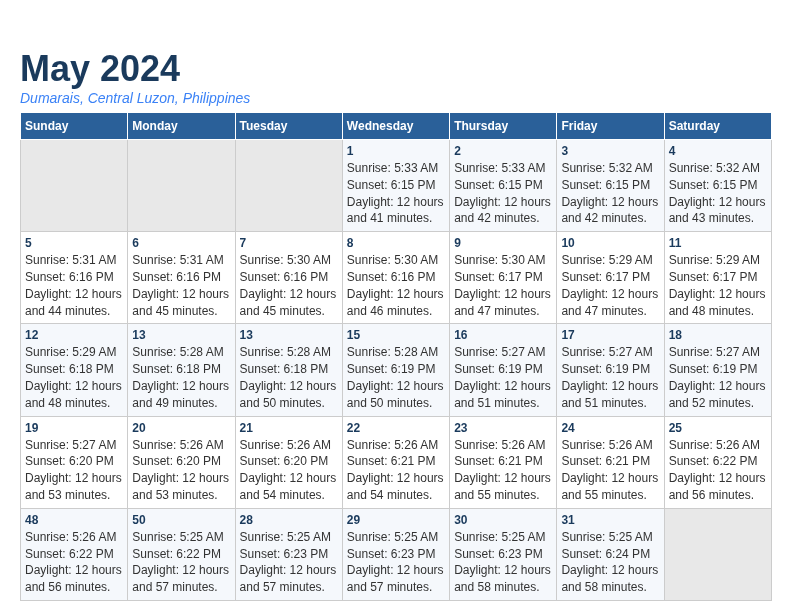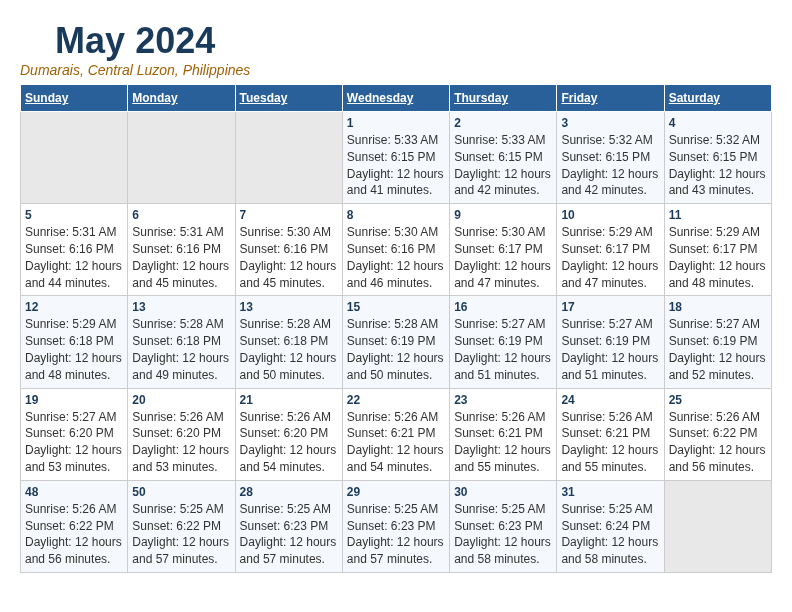--- a/index.html
+++ b/index.html
@@ -19,46 +19,46 @@
     .logo {
       display: flex;
       align-items: center;
       gap: 4px;
     }
     .logo-icon {
       width: 28px;
       height: 28px;
     }
     .title-block {
-      text-align: center;
+      text-align: left;
+      margin-top: 28px;
     }
     .month-title {
       font-size: 36px;
       font-weight: bold;
       color: #1a3a5c;
     }
     .location {
       font-size: 14px;
-      color: #a16207;
+      color: #3b82f6;
       font-style: italic;
     }
     table {
       width: 100%;
       border-collapse: collapse;
       font-size: 10.5px;
     }
     thead tr th {
       background-color: #2a6099;
       color: #fff;
       padding: 6px 4px;
       text-align: left;
       font-size: 12px;
       font-weight: bold;
       border: 1px solid #fff;
-      text-decoration: underline;
     }
     tbody tr td {
       border: 1px solid #ccc;
       vertical-align: top;
       padding: 4px;
       height: 82px;
       width: calc(100% / 7);
       background: #fff;
     }
     tbody tr:nth-child(odd) td {

